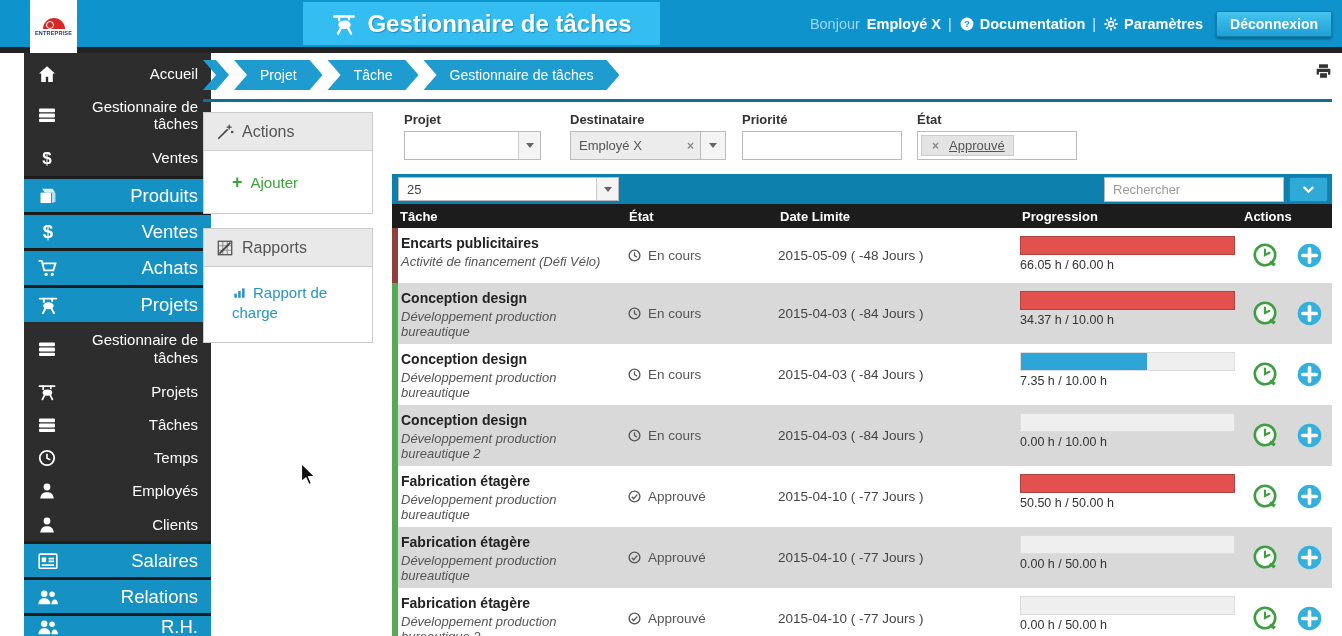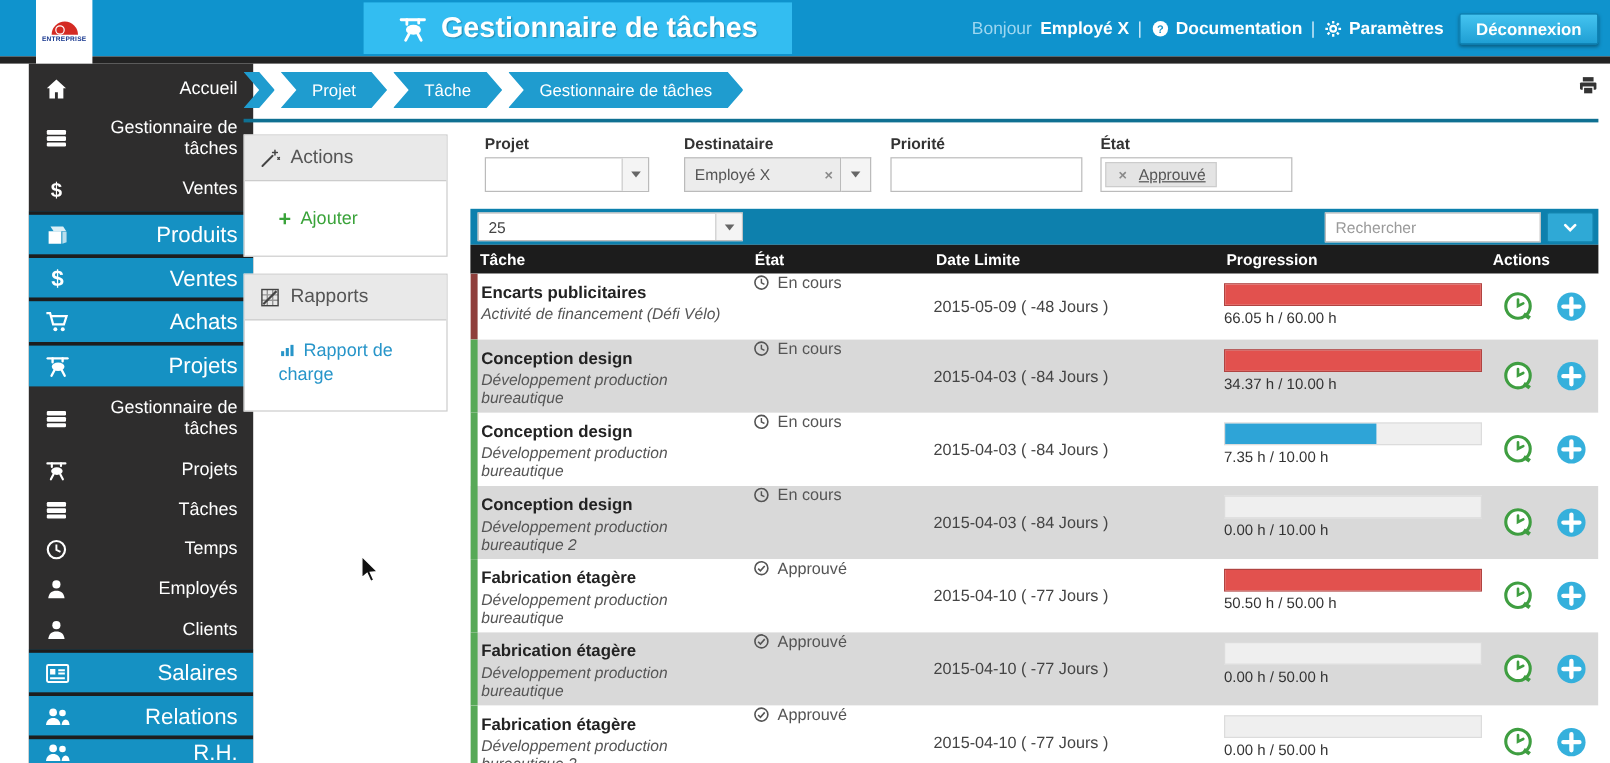--- a/index.html
+++ b/index.html
@@ -95,21 +95,21 @@
            font-size:13px; font-weight:bold; align-items:center; }
   .thead span { padding-left:2px; }
   .tbody { position:absolute; left:392px; top:228px; width:940px; height:408px; overflow:hidden; }
   .trow { display:grid; grid-template-columns:229px 151px 242px 222px 1fr; min-height:61px; border-left:6px solid #57a957; }
   .trow:first-child { min-height:55px; }
   .trow.gray { background:#d9d9d9; }
   .trow.white { background:#fff; }
   .c-task { padding:7px 10px 0 3px; }
   .c-task .t1 { font-size:14px; font-weight:bold; color:#222; line-height:1.25; }
   .c-task .t2 { font-size:13px; font-style:italic; color:#555; line-height:1.2; margin-top:1px; }
-  .c-state { display:flex; gap:6px; color:#555; font-size:13.5px; }
+  .c-state { display:flex; align-items:center; gap:6px; color:#555; font-size:13.5px; }
   .c-state .ico { width:15px; height:15px; color:#555; flex:0 0 15px; }
   .c-date { display:flex; align-items:center; color:#444; font-size:13.5px; }
   .c-prog { padding-top:8px; }
   .pbar { width:215px; height:19px; background:#efefef; border:1px solid #dcdcdc; }
   .pbar.red { border-color:#b04341; }
   .pfill { height:100%; }
   .pfill.red { background:#e2514e; }
   .pfill.blue { background:#2ea4d7; }
   .phours { font-size:12.5px; color:#333; margin-top:3px; }
   .c-act { display:flex; align-items:center; gap:17px; padding-left:10px; }

